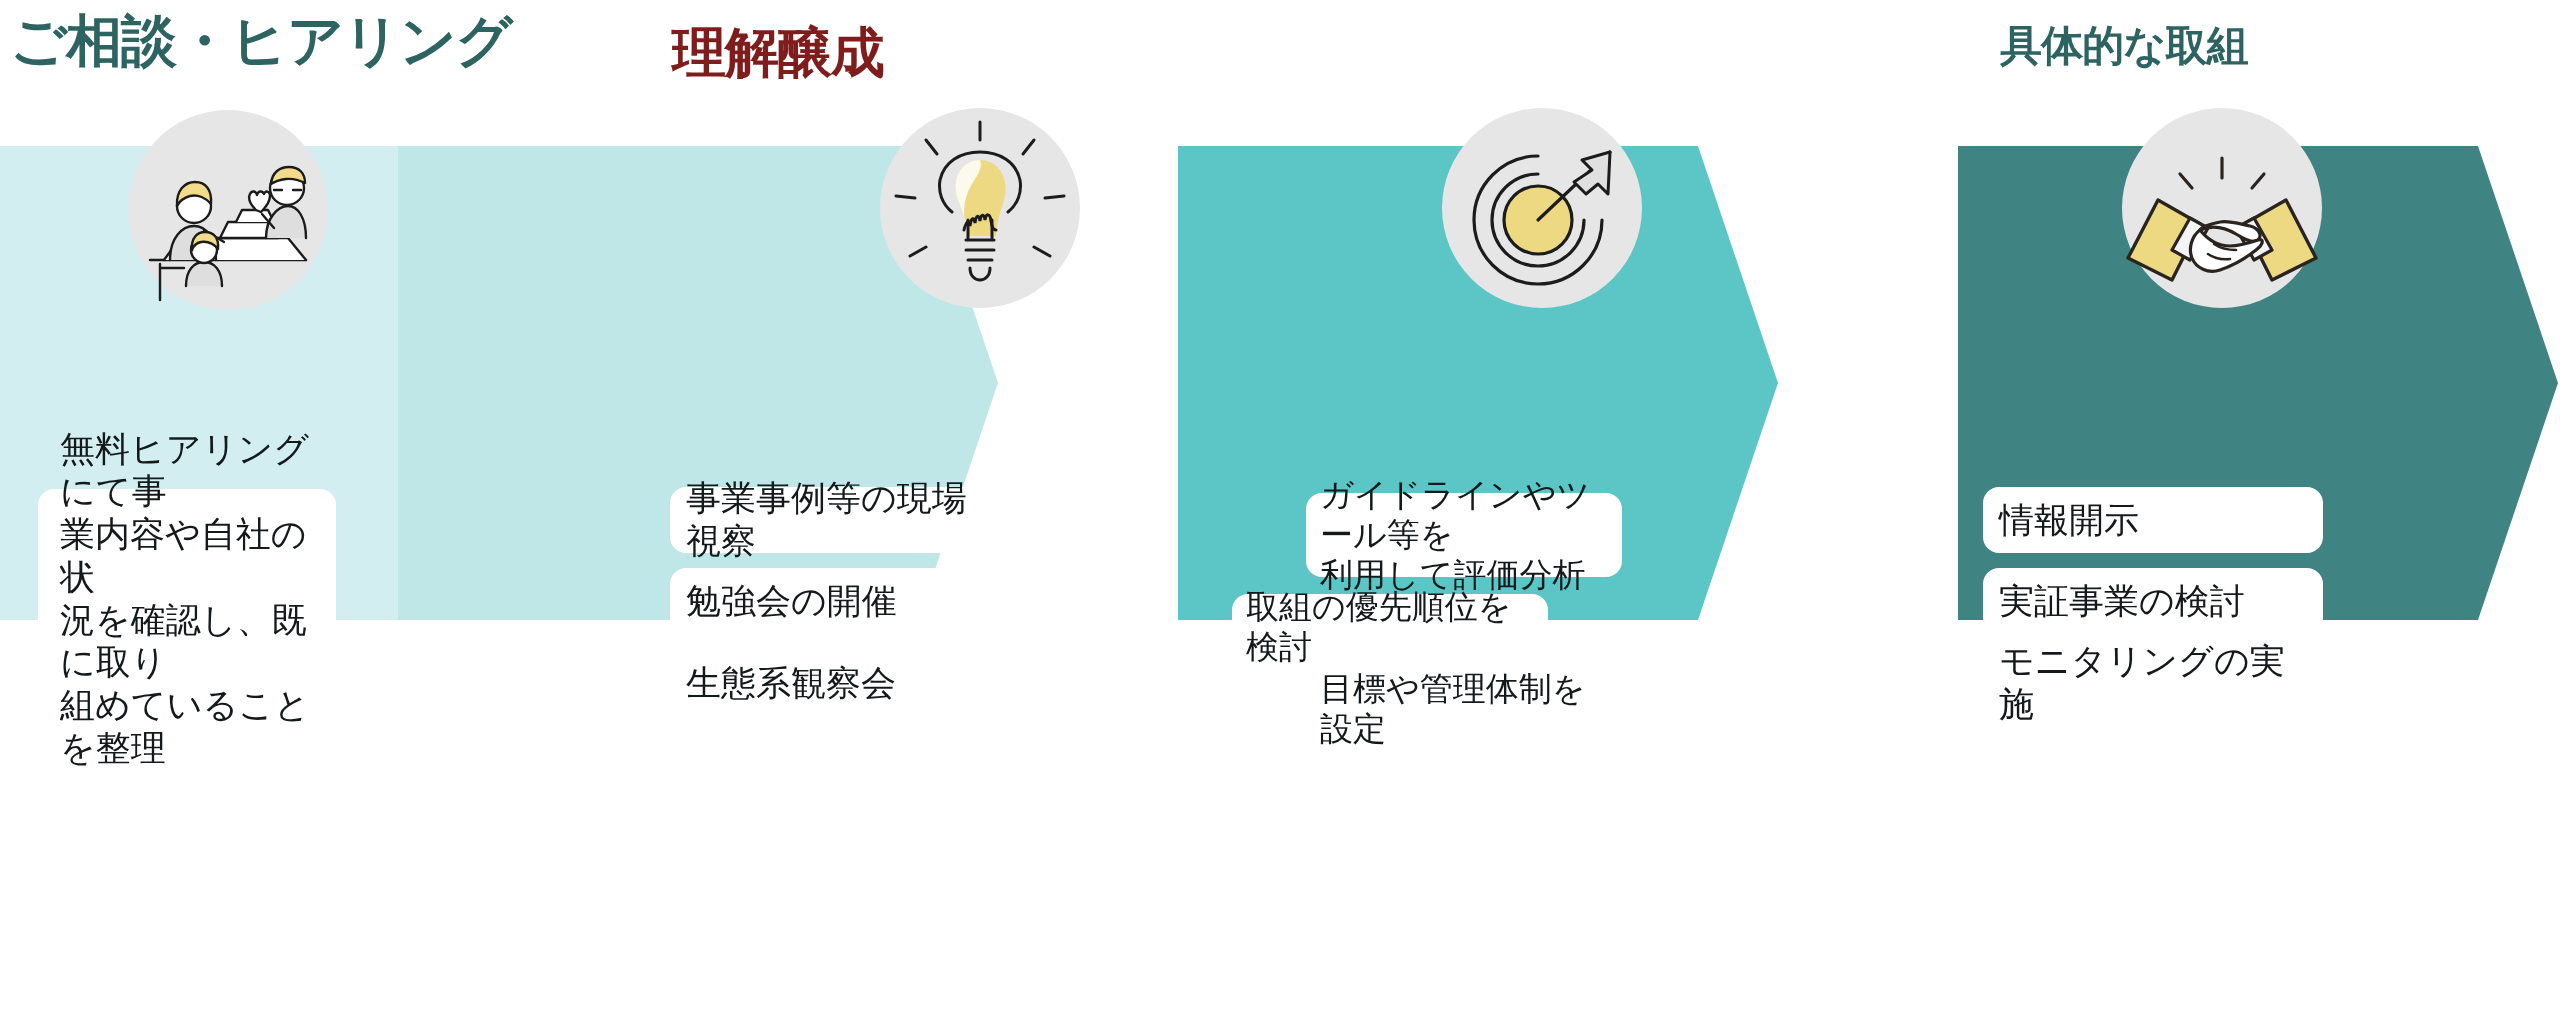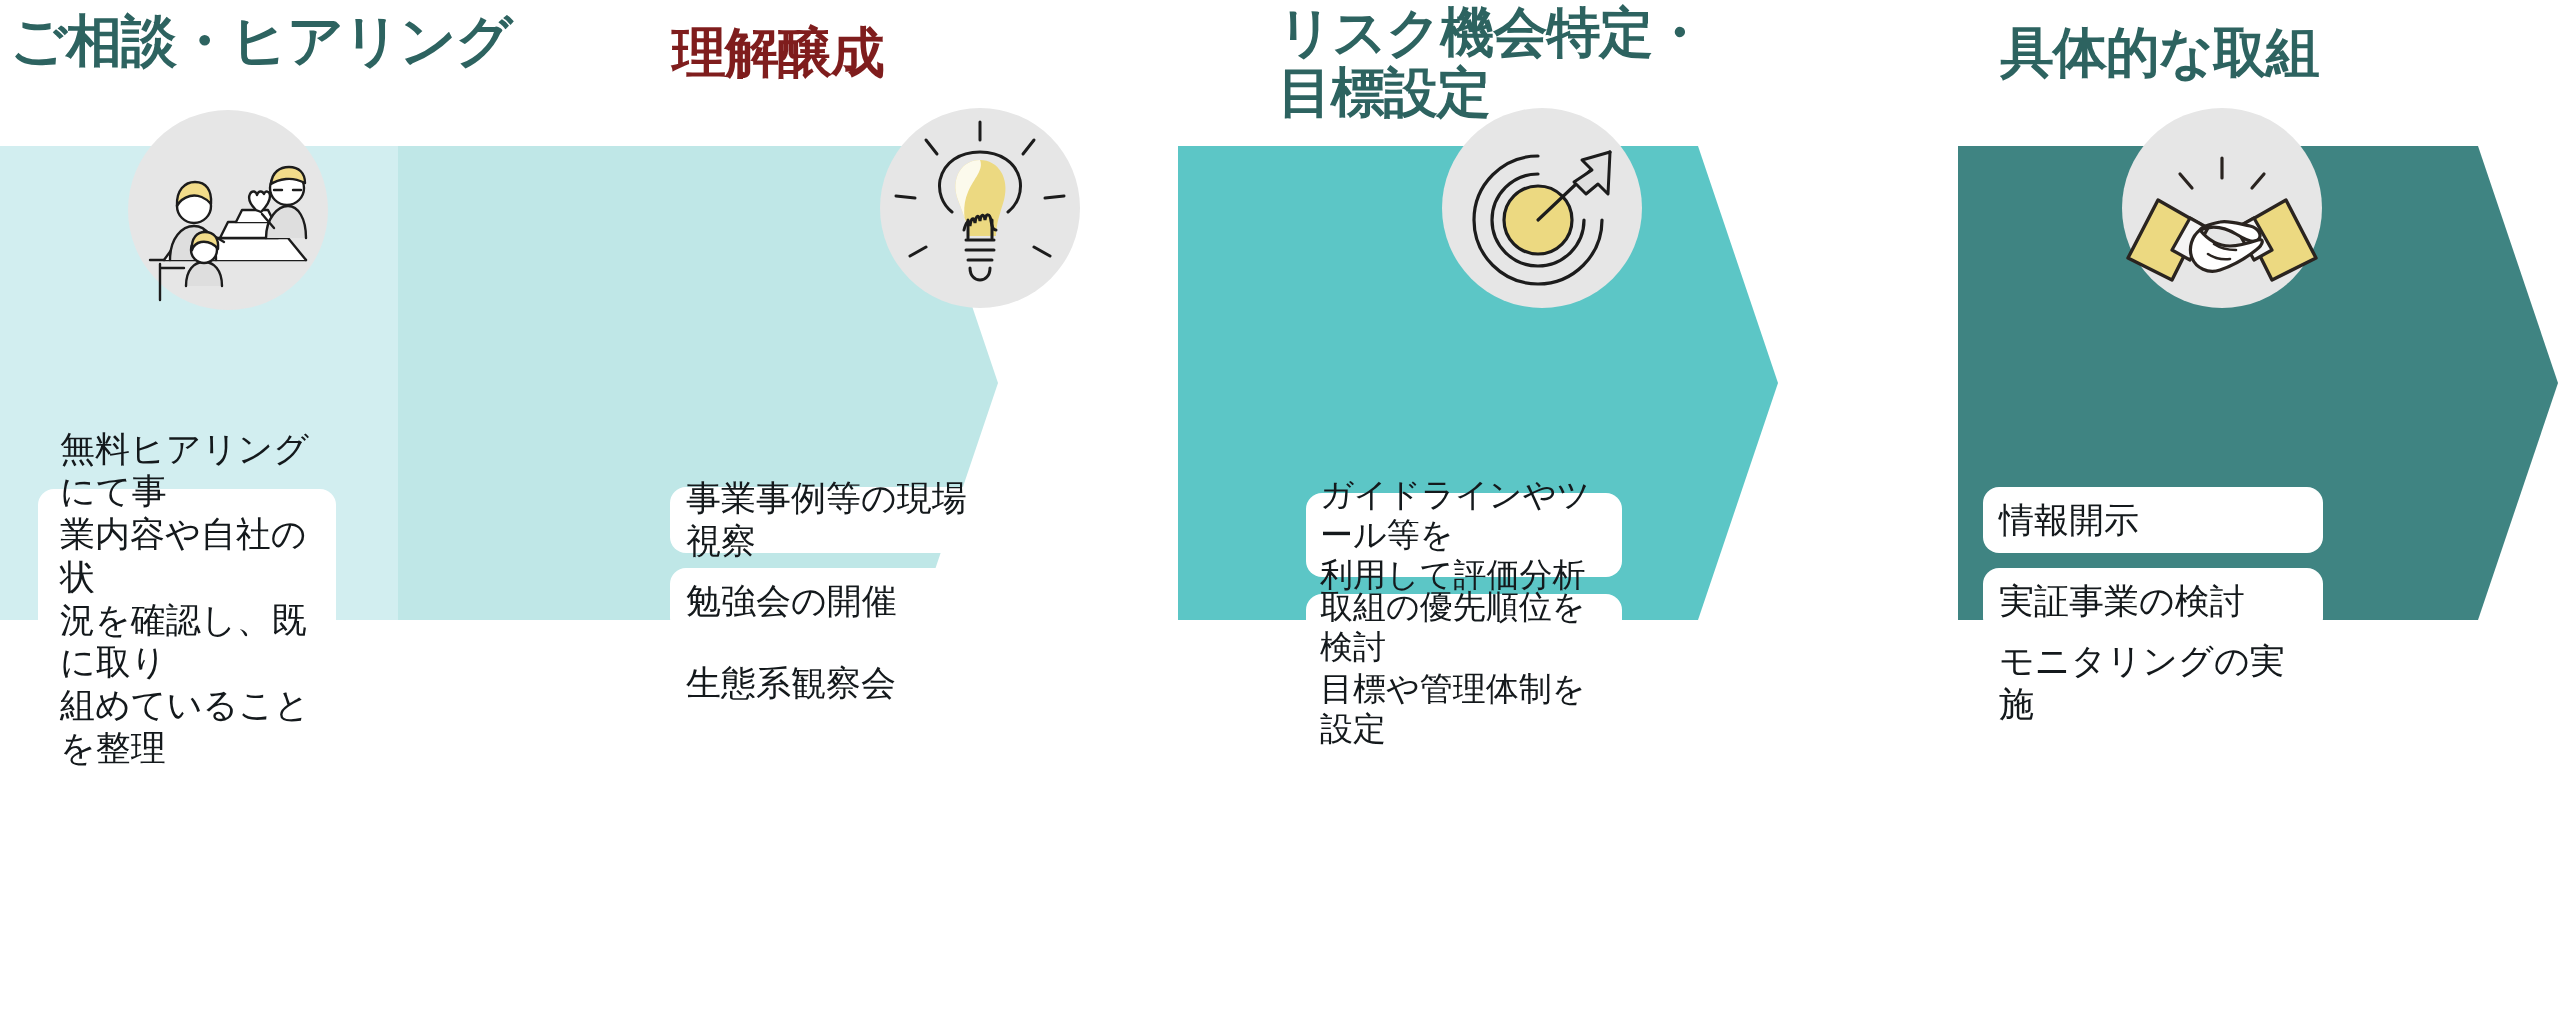--- a/index.html
+++ b/index.html
@@ -18,21 +18,21 @@
     font-weight:bold;
     color:#2d6360;
     letter-spacing:-0.02em;
     line-height:1.12;
     white-space:pre-line;
     z-index:40;
   }
   .h1{left:10px;  top:10px;  font-size:56px;}
   .h2{left:672px; top:22px;  font-size:54px;}
   .h3{left:1278px;top:2px;   font-size:54px;}
-  .h4{left:2000px;top:22px;  font-size:54px;text-align:center;}
+  .h4{left:2000px;top:22px;  font-size:42px;text-align:center;}
 
   
   .band{position:absolute;z-index:5;}
   .band .shape{position:absolute;inset:0;}
 
   #band1{left:-10px; top:146px; width:600px;  height:474px;}
   #band2{left:398px; top:146px; width:600px;  height:474px;}
   #band3{left:1178px;top:146px; width:600px;  height:474px;}
   #band4{left:1958px;top:146px; width:600px;  height:474px;}
 
@@ -64,21 +64,21 @@
   #c1{left:38px; top:489px; width:298px; height:219px; padding:0 22px; font-size:35px;}
 
   
   .p2card{left:670px; width:316px; height:66px; padding:0 16px; font-size:35px;}
   #c2a{top:487px;}
   #c2b{top:568px;}
   #c2c{top:650px;}
 
   
   #c3a{left:1306px; top:493px; width:316px; height:84px; padding:0 14px; font-size:33px;}
-  #c3b{left:1306px; top:594px; width:316px; height:66px; padding:0 14px; font-size:33px;}
+  #c3b{left:1232px; top:594px; width:316px; height:66px; padding:0 14px; font-size:33px;}
   #c3c{left:1306px; top:676px; width:316px; height:66px; padding:0 14px; font-size:33px;}
 
   
   .p4card{left:1983px; width:340px; height:66px; padding:0 16px; font-size:35px;}
   #c4a{top:487px;}
   #c4b{top:568px;}
   #c4c{top:650px;}
 </style>
 </head>
 <body>
@@ -196,22 +196,20 @@
                C142,136 142,130 136,132 C130,134 118,138 108,138 C96,138 86,132 78,122 Z" fill="#ffffff" stroke="#2a2420" stroke-width="3.2" stroke-linejoin="round"></path>
       <g stroke="#2a2420" stroke-width="2.6" fill="none" stroke-linecap="round">
         <path d="M92,136 c6,4 14,6 22,6"></path>
         <path d="M86,146 c6,4 14,6 22,5"></path>
       </g>
     </svg>
   </div>
 
   <div class="heading h1" style="color: rgb(45, 99, 96);">ご相談・ヒアリング</div>
   <div class="heading h2" style="color: #7f1d1d;">理解醸成</div>
-  <div class="heading h3" style="color: rgb(45, 99, 96);">リスク機会特定・
-目標設定</div>
   <div class="heading h4" style="color: rgb(45, 99, 96);">具体的な取組</div>
 
   <div class="card" id="c1">
     <span>無料ヒアリングにて事
 業内容や自社の状
 況を確認し、既に取り
 組めていることを整理</span>
   </div>
 
   <div class="card p2card" id="c2a">

